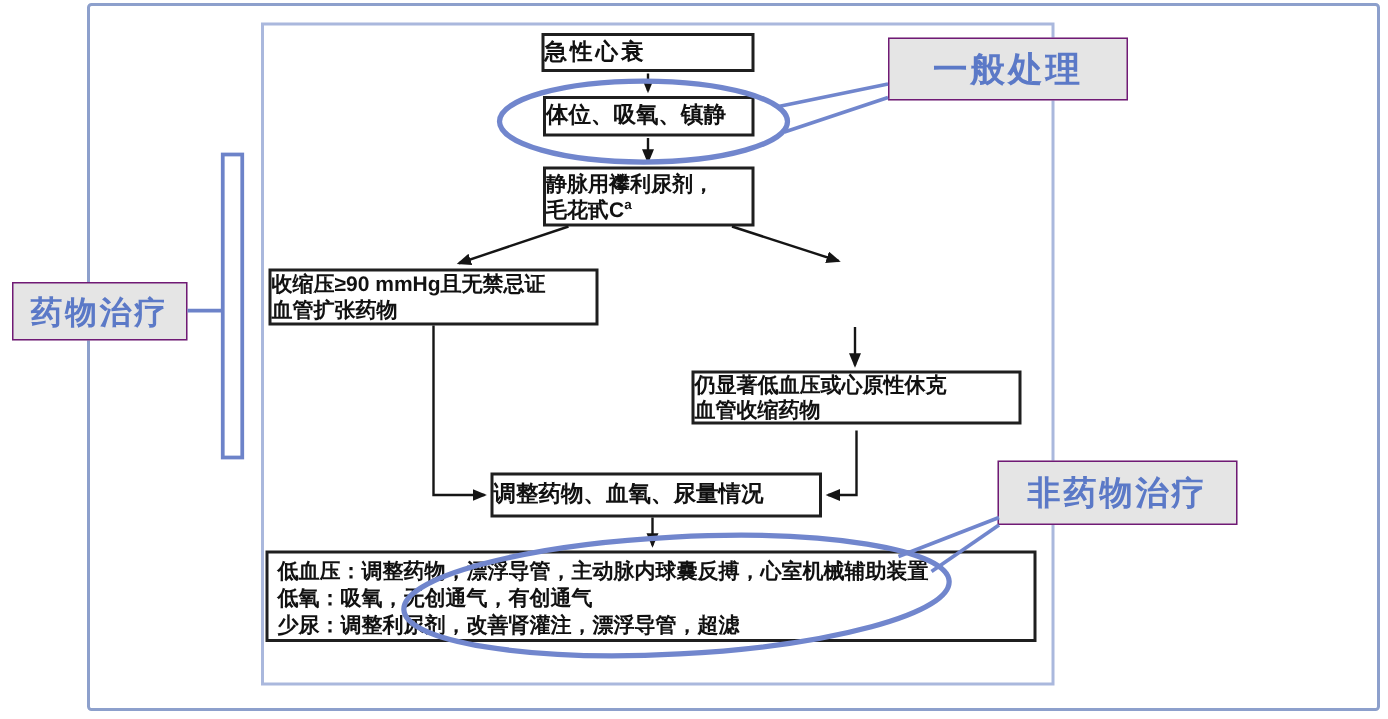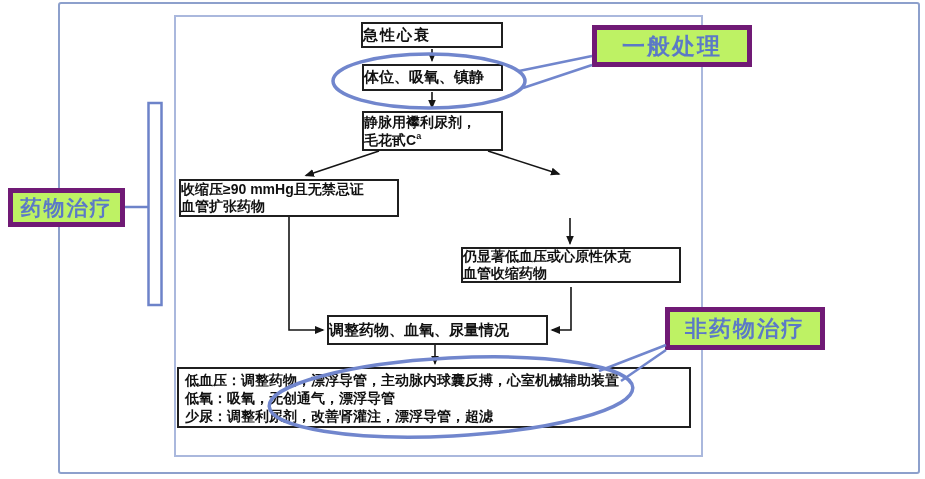--- a/index.html
+++ b/index.html
@@ -16,21 +16,21 @@
     box-sizing:border-box;border:2px solid #aab8dd;background:transparent;
   }
   .fbox{
     position:absolute;box-sizing:border-box;border:2px solid #1f1f1f;background:#fff;
     display:flex;flex-direction:column;align-items:flex-start;justify-content:center;
     color:#111;font-weight:bold;text-align:center;line-height:1.22;z-index:2;
   }
   .fbox .ln{display:block;white-space:nowrap;}
   .fbox.listbox{align-items:flex-start;text-align:left;justify-content:center;padding:3px 6px;}
   .blabel{
-    position:absolute;box-sizing:border-box;border:5px solid #701a75;background:#bef264;
+    position:absolute;box-sizing:border-box;border:1px solid #701a75;background:#e5e5e5;
     color:#5b79c7;font-weight:bold;display:flex;align-items:center;justify-content:center;
     letter-spacing:2px;z-index:3;
   }
   svg.overlay{position:absolute;left:0;top:0;z-index:4;pointer-events:none;}
   sup{font-size:9px;vertical-align:super;}
 </style>
 </head>
 <body>
 
 <div class="stage">
@@ -61,21 +61,21 @@
     <span class="ln">仍显著低血压或心原性休克</span>
     <span class="ln">血管收缩药物</span>
   </div>
 
   <div class="fbox" style="left:327px;top:315px;width:221px;height:30px;font-size:15px;">
     <span class="ln">调整药物、血氧、尿量情况</span>
   </div>
 
   <div class="fbox listbox" style="left:177px;top:367px;width:514px;height:61px;font-size:14px;line-height:18px;">
     <span class="ln">低血压：调整药物，漂浮导管，主动脉内球囊反搏，心室机械辅助装置</span>
-    <span class="ln">低氧：吸氧，无创通气，漂浮导管</span>
+    <span class="ln">低氧：吸氧，无创通气，有创通气</span>
     <span class="ln">少尿：调整利尿剂，改善肾灌注，漂浮导管，超滤</span>
   </div>
 
   <div class="blabel" style="left:592px;top:25px;width:160px;height:42px;font-size:23px;">
     <span>一般处理</span>
   </div>
 
   <div class="blabel" style="left:8px;top:188px;width:117px;height:39px;font-size:21px;">
     <span>药物治疗</span>
   </div>

